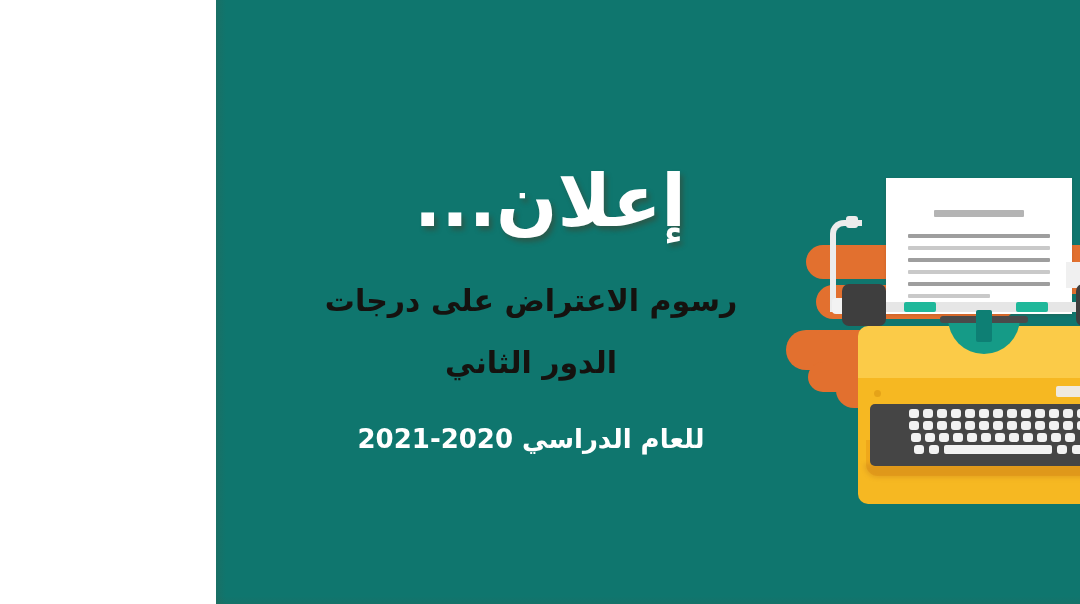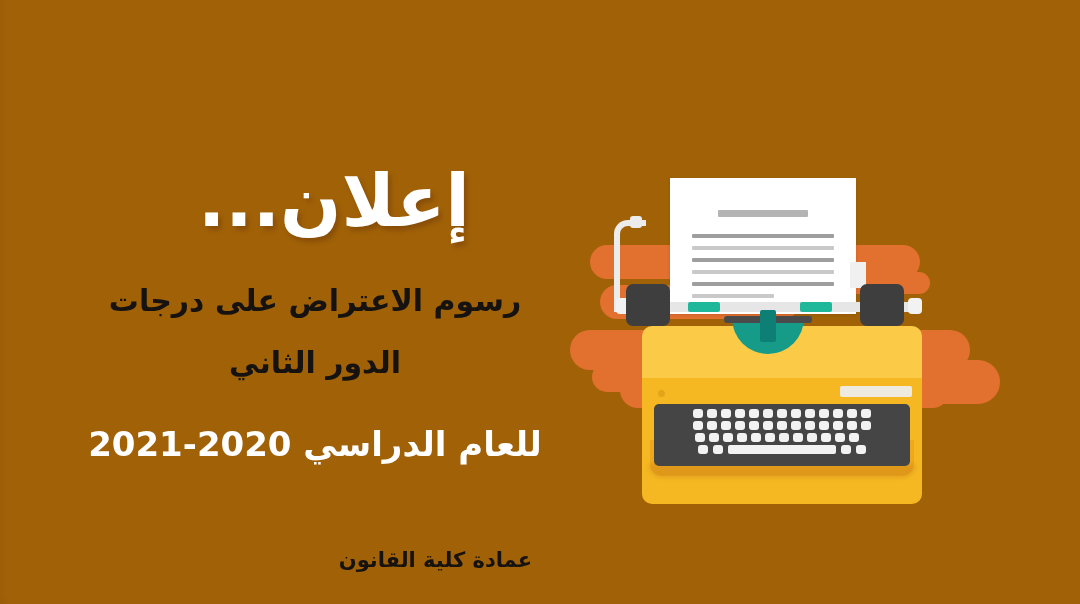--- a/index.html
+++ b/index.html
@@ -3,24 +3,24 @@
 <meta charset="utf-8">
 <title>announcement-slide</title>
 <style>
   html, body {
     margin: 0;
     padding: 0;
     background: #ffffff;
   }
   .slide {
     position: relative;
-    width: 1080px;
+    width: 864px;
     height: 604px;
     overflow: hidden;
-    background: #a16207;
+    background: #0f766e;
     font-family: "DejaVu Sans", "Liberation Sans", sans-serif;
   }
 
   
   .edge-shade-left {
     position: absolute;
     left: 0; top: 0;
     width: 10px; height: 100%;
     background: linear-gradient(to right, rgba(120,55,20,0.10), rgba(120,55,20,0));
     pointer-events: none;
@@ -80,21 +80,21 @@
     line-height: 1.55;
   }
   .subline.l1 { top: 278px; }
   .subline.l2 { top: 340px; }
   .yearline {
     position: absolute;
     right: 10px;
     top: 424px;
     width: 470px;
     text-align: center;
-    font-size: 34px;
+    font-size: 26px;
     font-weight: 700;
     color: #FFFFFF;
     direction: rtl;
   }
   .footer-line {
     position: absolute;
     right: 28px;
     top: 548px;
     font-size: 21px;
     font-weight: 700;
@@ -318,21 +318,20 @@
 
   <div class="text-col">
     <div class="headline">إعلان...</div>
 
     <div class="subline l2">الدور الثاني</div>
 
     <div class="subline l1">رسوم  الاعتراض على درجات</div>
 
     <div class="yearline">للعام الدراسي 2020-2021</div>
 
-    <div class="footer-line">عمادة كلية القانون</div>
   </div>
 
   <div class="typewriter">
 
     <div class="paper">
       <div class="paper-line title"></div>
       <div class="paper-line p1"></div>
       <div class="paper-line p2"></div>
       <div class="paper-line p3"></div>
       <div class="paper-line p4"></div>

